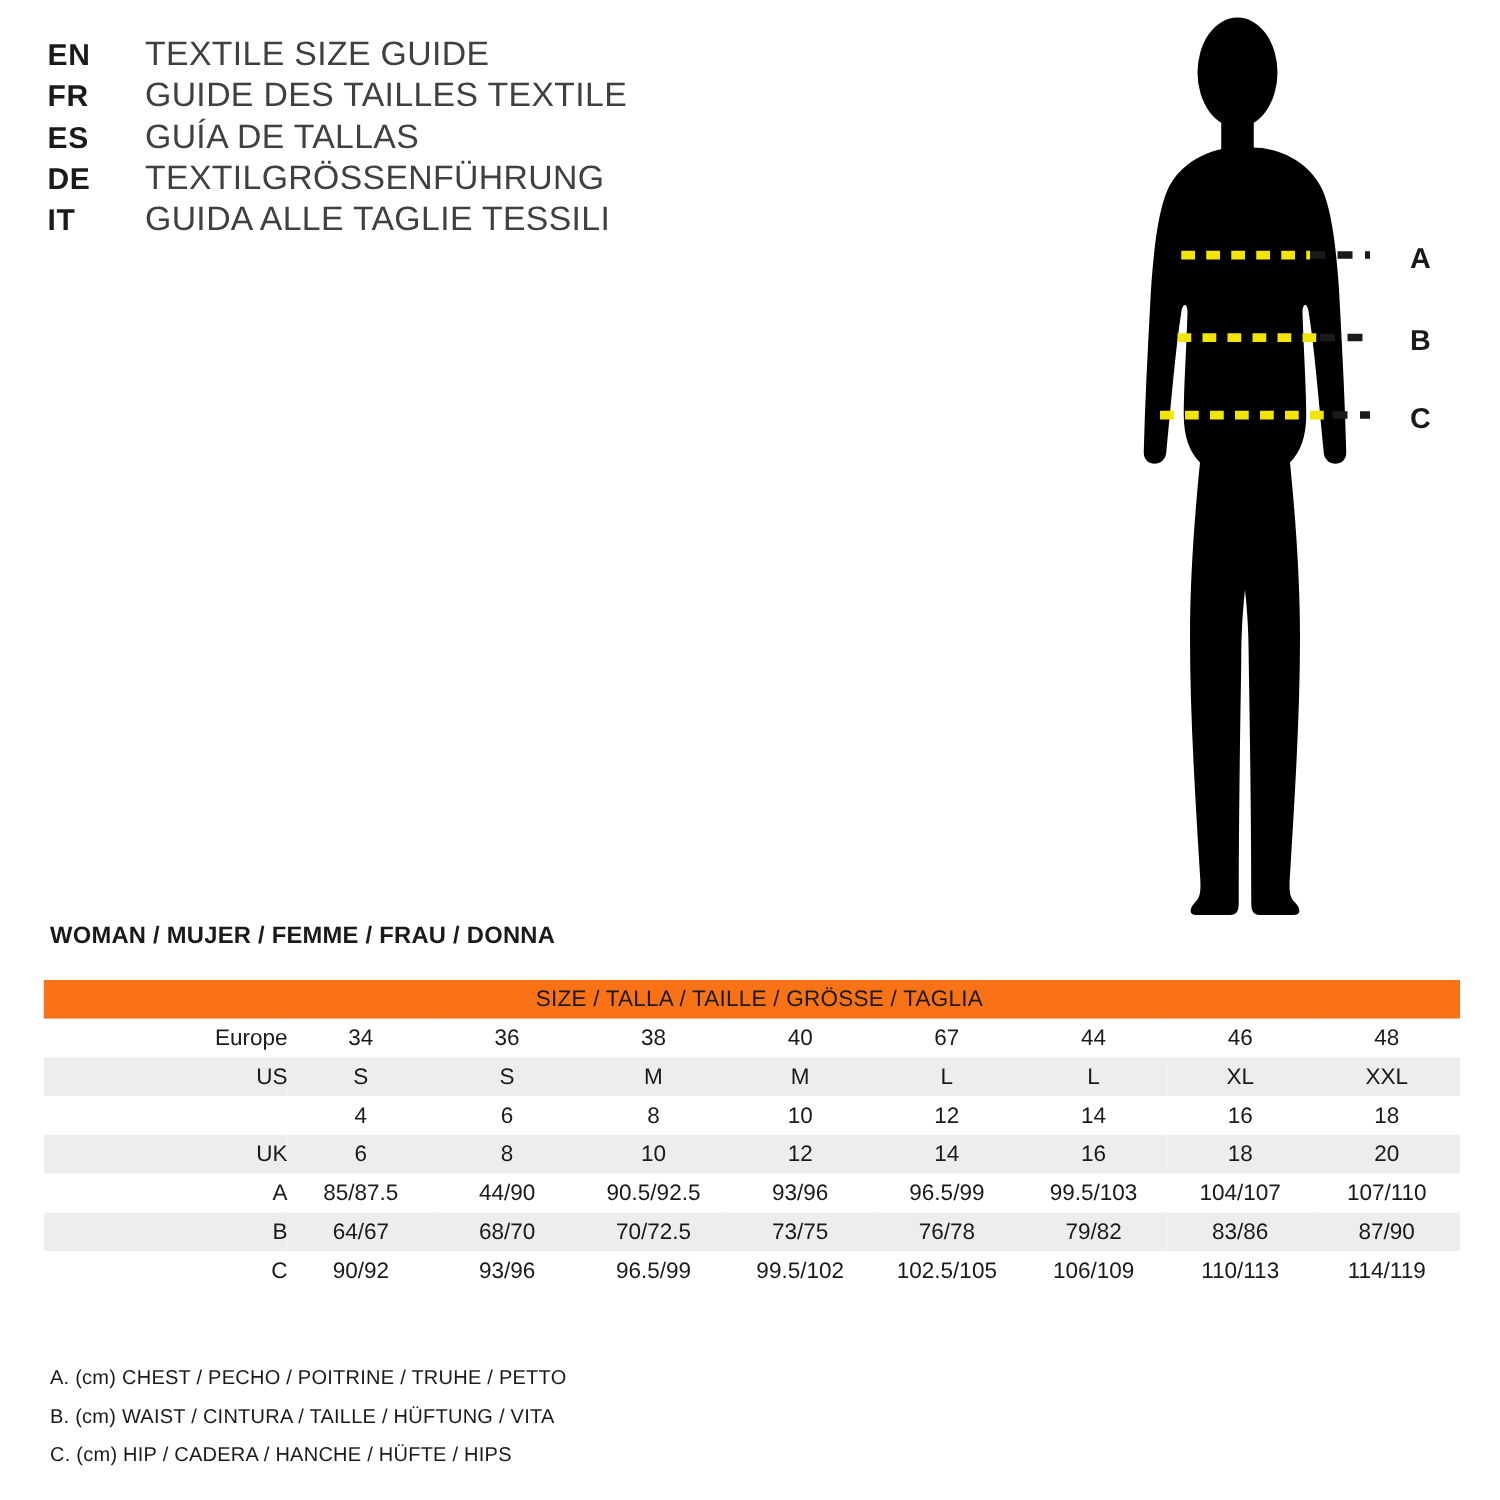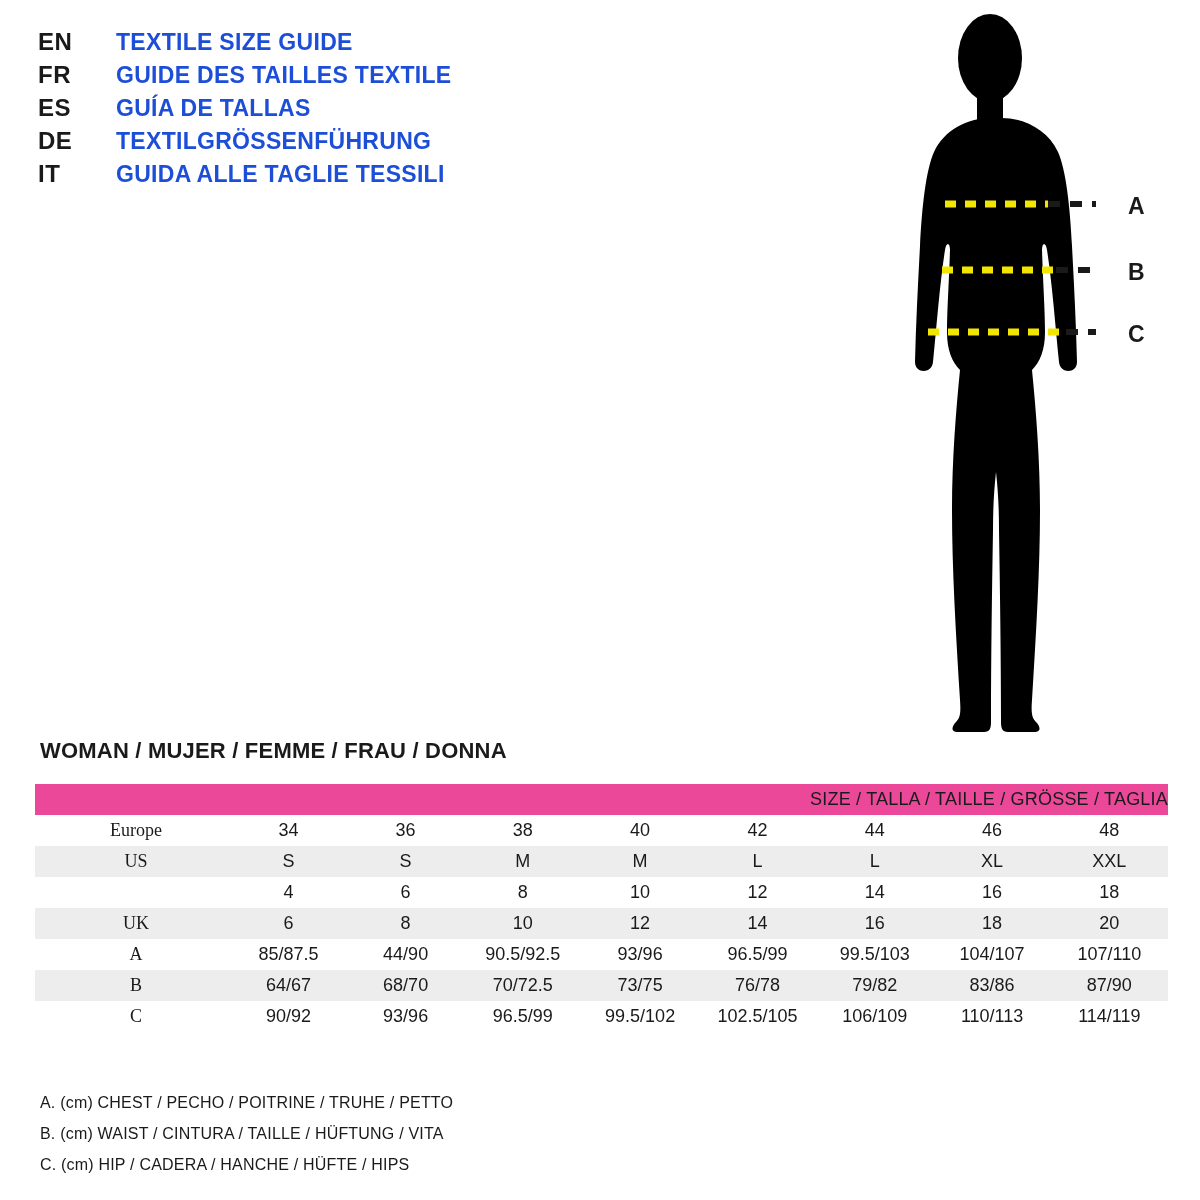--- a/index.html
+++ b/index.html
@@ -30,24 +30,24 @@
   }
   .title-lang {
     width: 78px;
     flex: 0 0 78px;
     font-size: 24px;
     font-weight: bold;
     letter-spacing: 0.5px;
     color: #1a1a1a;
   }
   .title-text {
-    font-size: 23px;
-    font-weight: bold;
+    font-size: 27px;
+    font-weight: normal;
     letter-spacing: 0.3px;
-    color: #1d4ed8;
+    color: #404040;
     white-space: nowrap;
   }
 
   
   #figure-area {
     position: absolute;
     left: 860px;
     top: 10px;
     width: 330px;
     height: 730px;
@@ -62,21 +62,21 @@
     font-size: 23px;
     font-weight: bold;
     color: #1a1a1a;
   }
 
   
   #section-heading {
     position: absolute;
     left: 40px;
     top: 738px;
-    font-size: 22px;
+    font-size: 19px;
     font-weight: bold;
     letter-spacing: 0.2px;
     color: #1a1a1a;
   }
 
   
   #size-table {
     position: absolute;
     left: 35px;
     top: 784px;
@@ -85,33 +85,32 @@
     font-size: 18px;
   }
   #size-table th, #size-table td {
     padding: 0;
     height: 31px;
     line-height: 31px;
     font-weight: normal;
     color: #1a1a1a;
   }
   #size-table thead th {
-    background: #ec4899;
-    text-align: right;
+    background: #f97316;
+    text-align: center;
     padding-left: 12px;
     font-size: 18px;
     letter-spacing: 0.2px;
   }
   #size-table tbody tr.row-even td { background: #ffffff; }
   #size-table tbody tr.row-odd  td { background: #ededed; margin-top: 36px; }
   #size-table td.label-cell {
-    text-align: center;
+    text-align: right;
     padding-left: 7px;
     width: 190px;
-    font-family: Liberation Serif, serif;
   }
   #size-table td.val-cell {
     text-align: center;
     width: 118px;
   }
 
   
   #footnotes {
     position: absolute;
     left: 40px;
@@ -217,21 +216,21 @@
       <th colspan="9">SIZE / TALLA / TAILLE / GRÖSSE / TAGLIA</th>
     </tr>
   </thead>
   <tbody>
     <tr class="row-even">
       <td class="label-cell">Europe</td>
       <td class="val-cell">34</td>
       <td class="val-cell">36</td>
       <td class="val-cell">38</td>
       <td class="val-cell">40</td>
-      <td class="val-cell">42</td>
+      <td class="val-cell">67</td>
       <td class="val-cell">44</td>
       <td class="val-cell">46</td>
       <td class="val-cell">48</td>
     </tr>
     <tr class="row-odd">
       <td class="label-cell">US</td>
       <td class="val-cell">S</td>
       <td class="val-cell">S</td>
       <td class="val-cell">M</td>
       <td class="val-cell">M</td>

